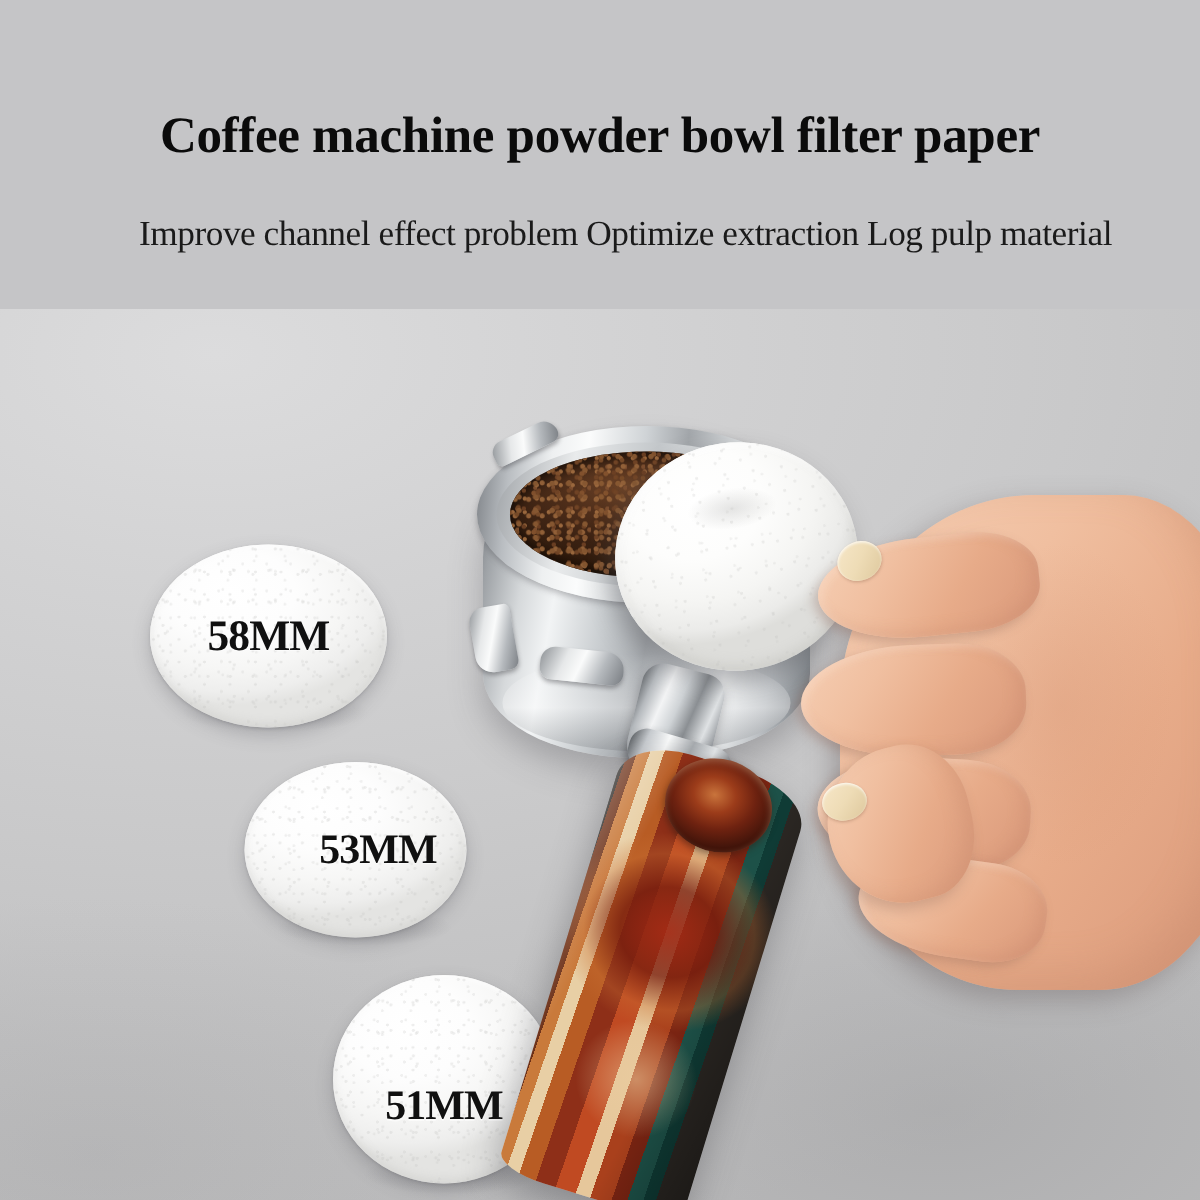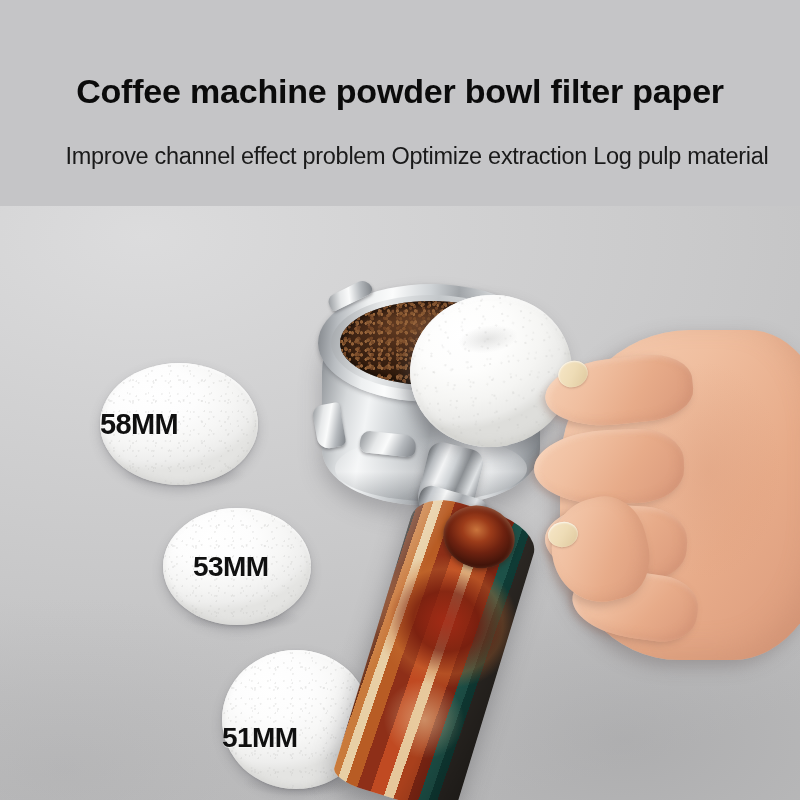--- a/index.html
+++ b/index.html
@@ -5,21 +5,21 @@
   html, body {
     margin: 0;
     padding: 0;
     background: #ffffff;
   }
   #page {
     position: relative;
     width: 800px;
     height: 800px;
     overflow: hidden;
-    font-family: Liberation Sans, sans-serif;
+    font-family: Liberation Serif, serif;
     background: #c6c6c8;
   }
 
   
   .header-band {
     position: absolute;
     left: 0; top: 0;
     width: 800px; height: 206px;
     background: #c5c5c7;
     z-index: 5;
@@ -74,20 +74,21 @@
     border-radius: 50%;
     background:
       radial-gradient(72% 62% at 34% 26%, #ffffff 0%, #fdfdfd 38%, #f6f6f5 68%, #eeeeed 88%, #e4e4e2 100%);
     box-shadow:
       0 5px 11px rgba(90,90,95,0.30),
       0 1px 2px rgba(90,90,95,0.22),
       inset 0 -3px 6px rgba(185,185,182,0.30),
       inset 0 2px 3px rgba(255,255,255,0.9);
     display: flex;
     align-items: center;
+    justify-content: center;
     z-index: 3;
   }
   
   .disc::before{
     content:"";
     position:absolute; inset:0;
     border-radius:50%;
     opacity:.50;
     background-image:
       radial-gradient(circle at 14% 22%, rgba(190,190,188,.55) 0 .8px, transparent 1.1px),

